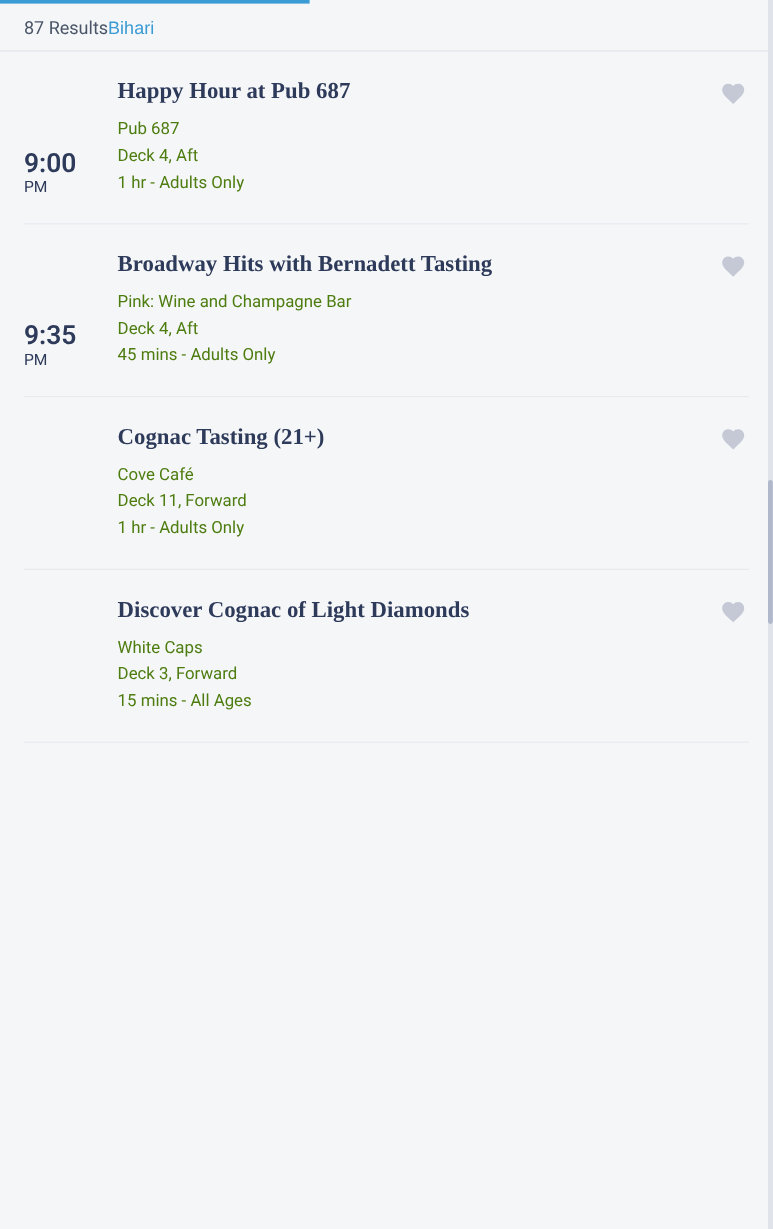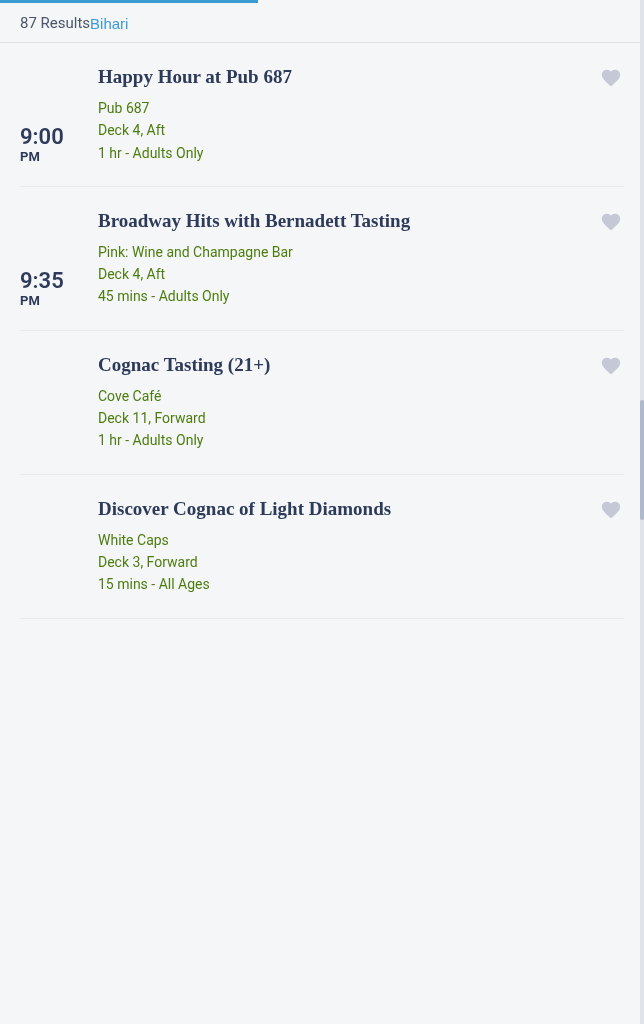--- a/index.html
+++ b/index.html
@@ -73,21 +73,21 @@
     .time-hour {
       font-size: 22px;
       font-weight: 600;
       color: #2d3a5a;
       line-height: 1.1;
     }
 
     .time-period {
       font-size: 13px;
       color: #2d3a5a;
-      font-weight: 700;
+      font-weight: 400;
     }
 
     .event-details {
       flex: 1;
       padding-left: 8px;
     }
 
     .event-title {
       font-size: 19px;
       font-weight: 600;

